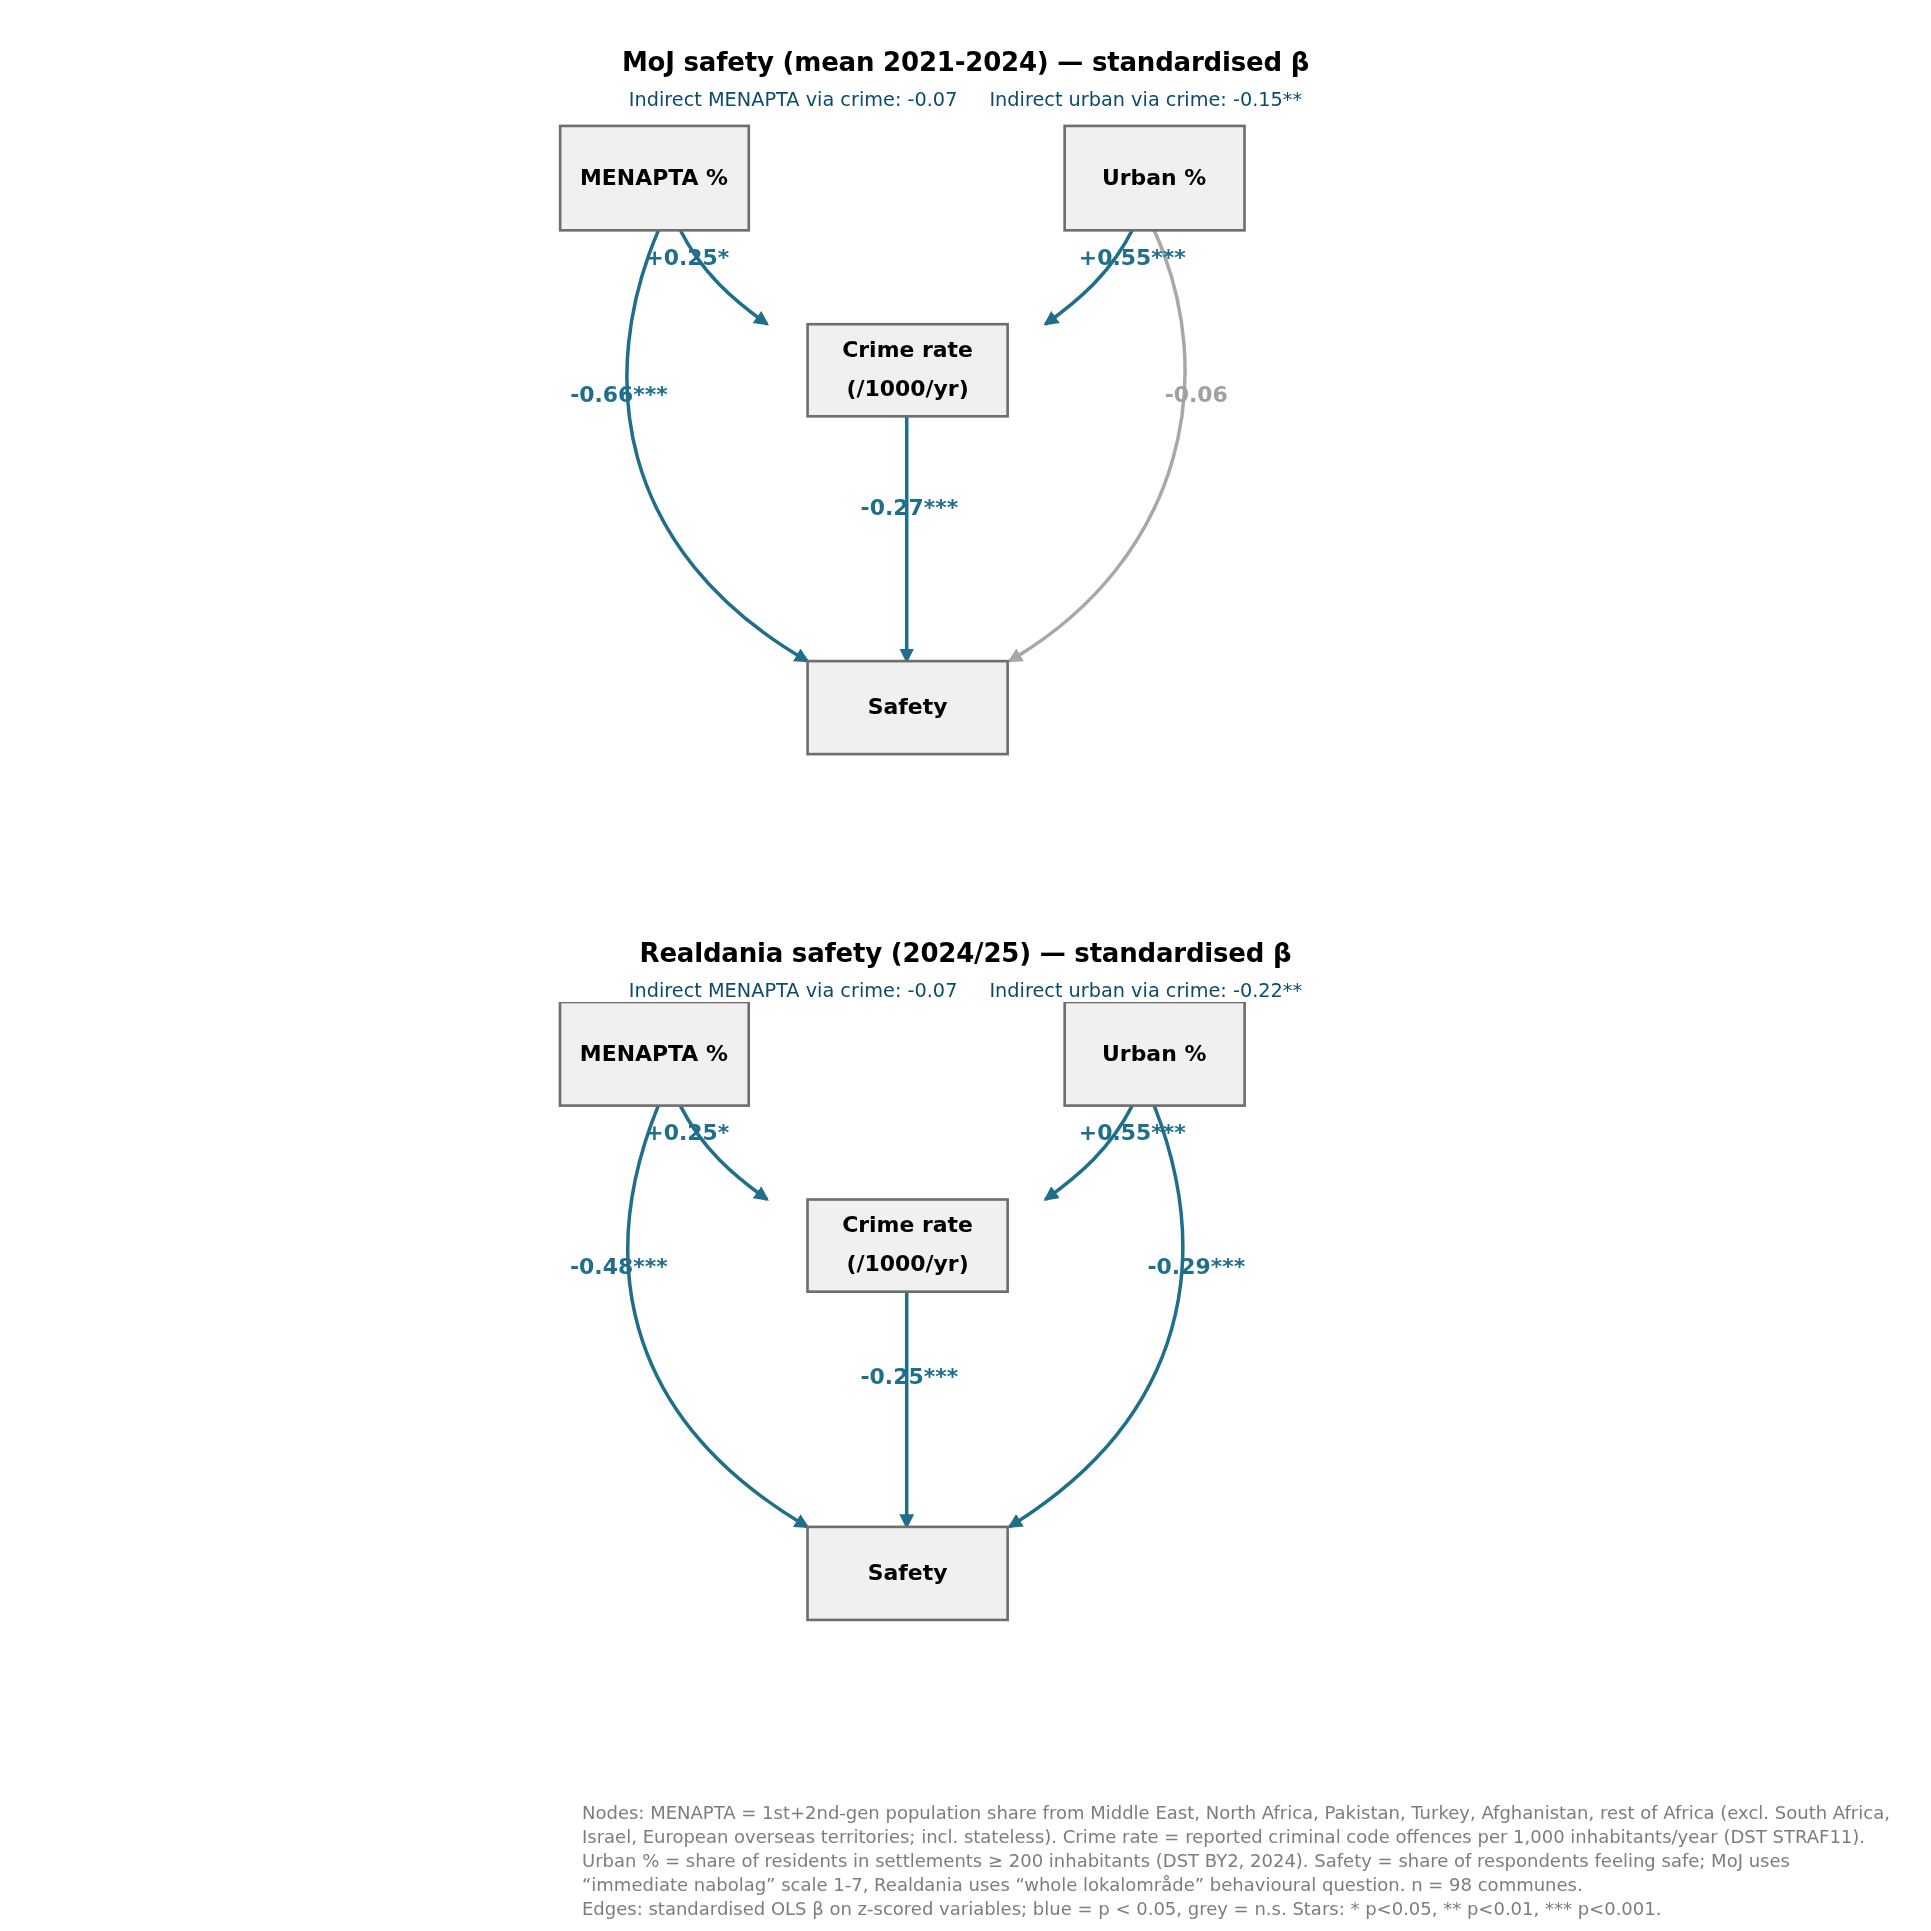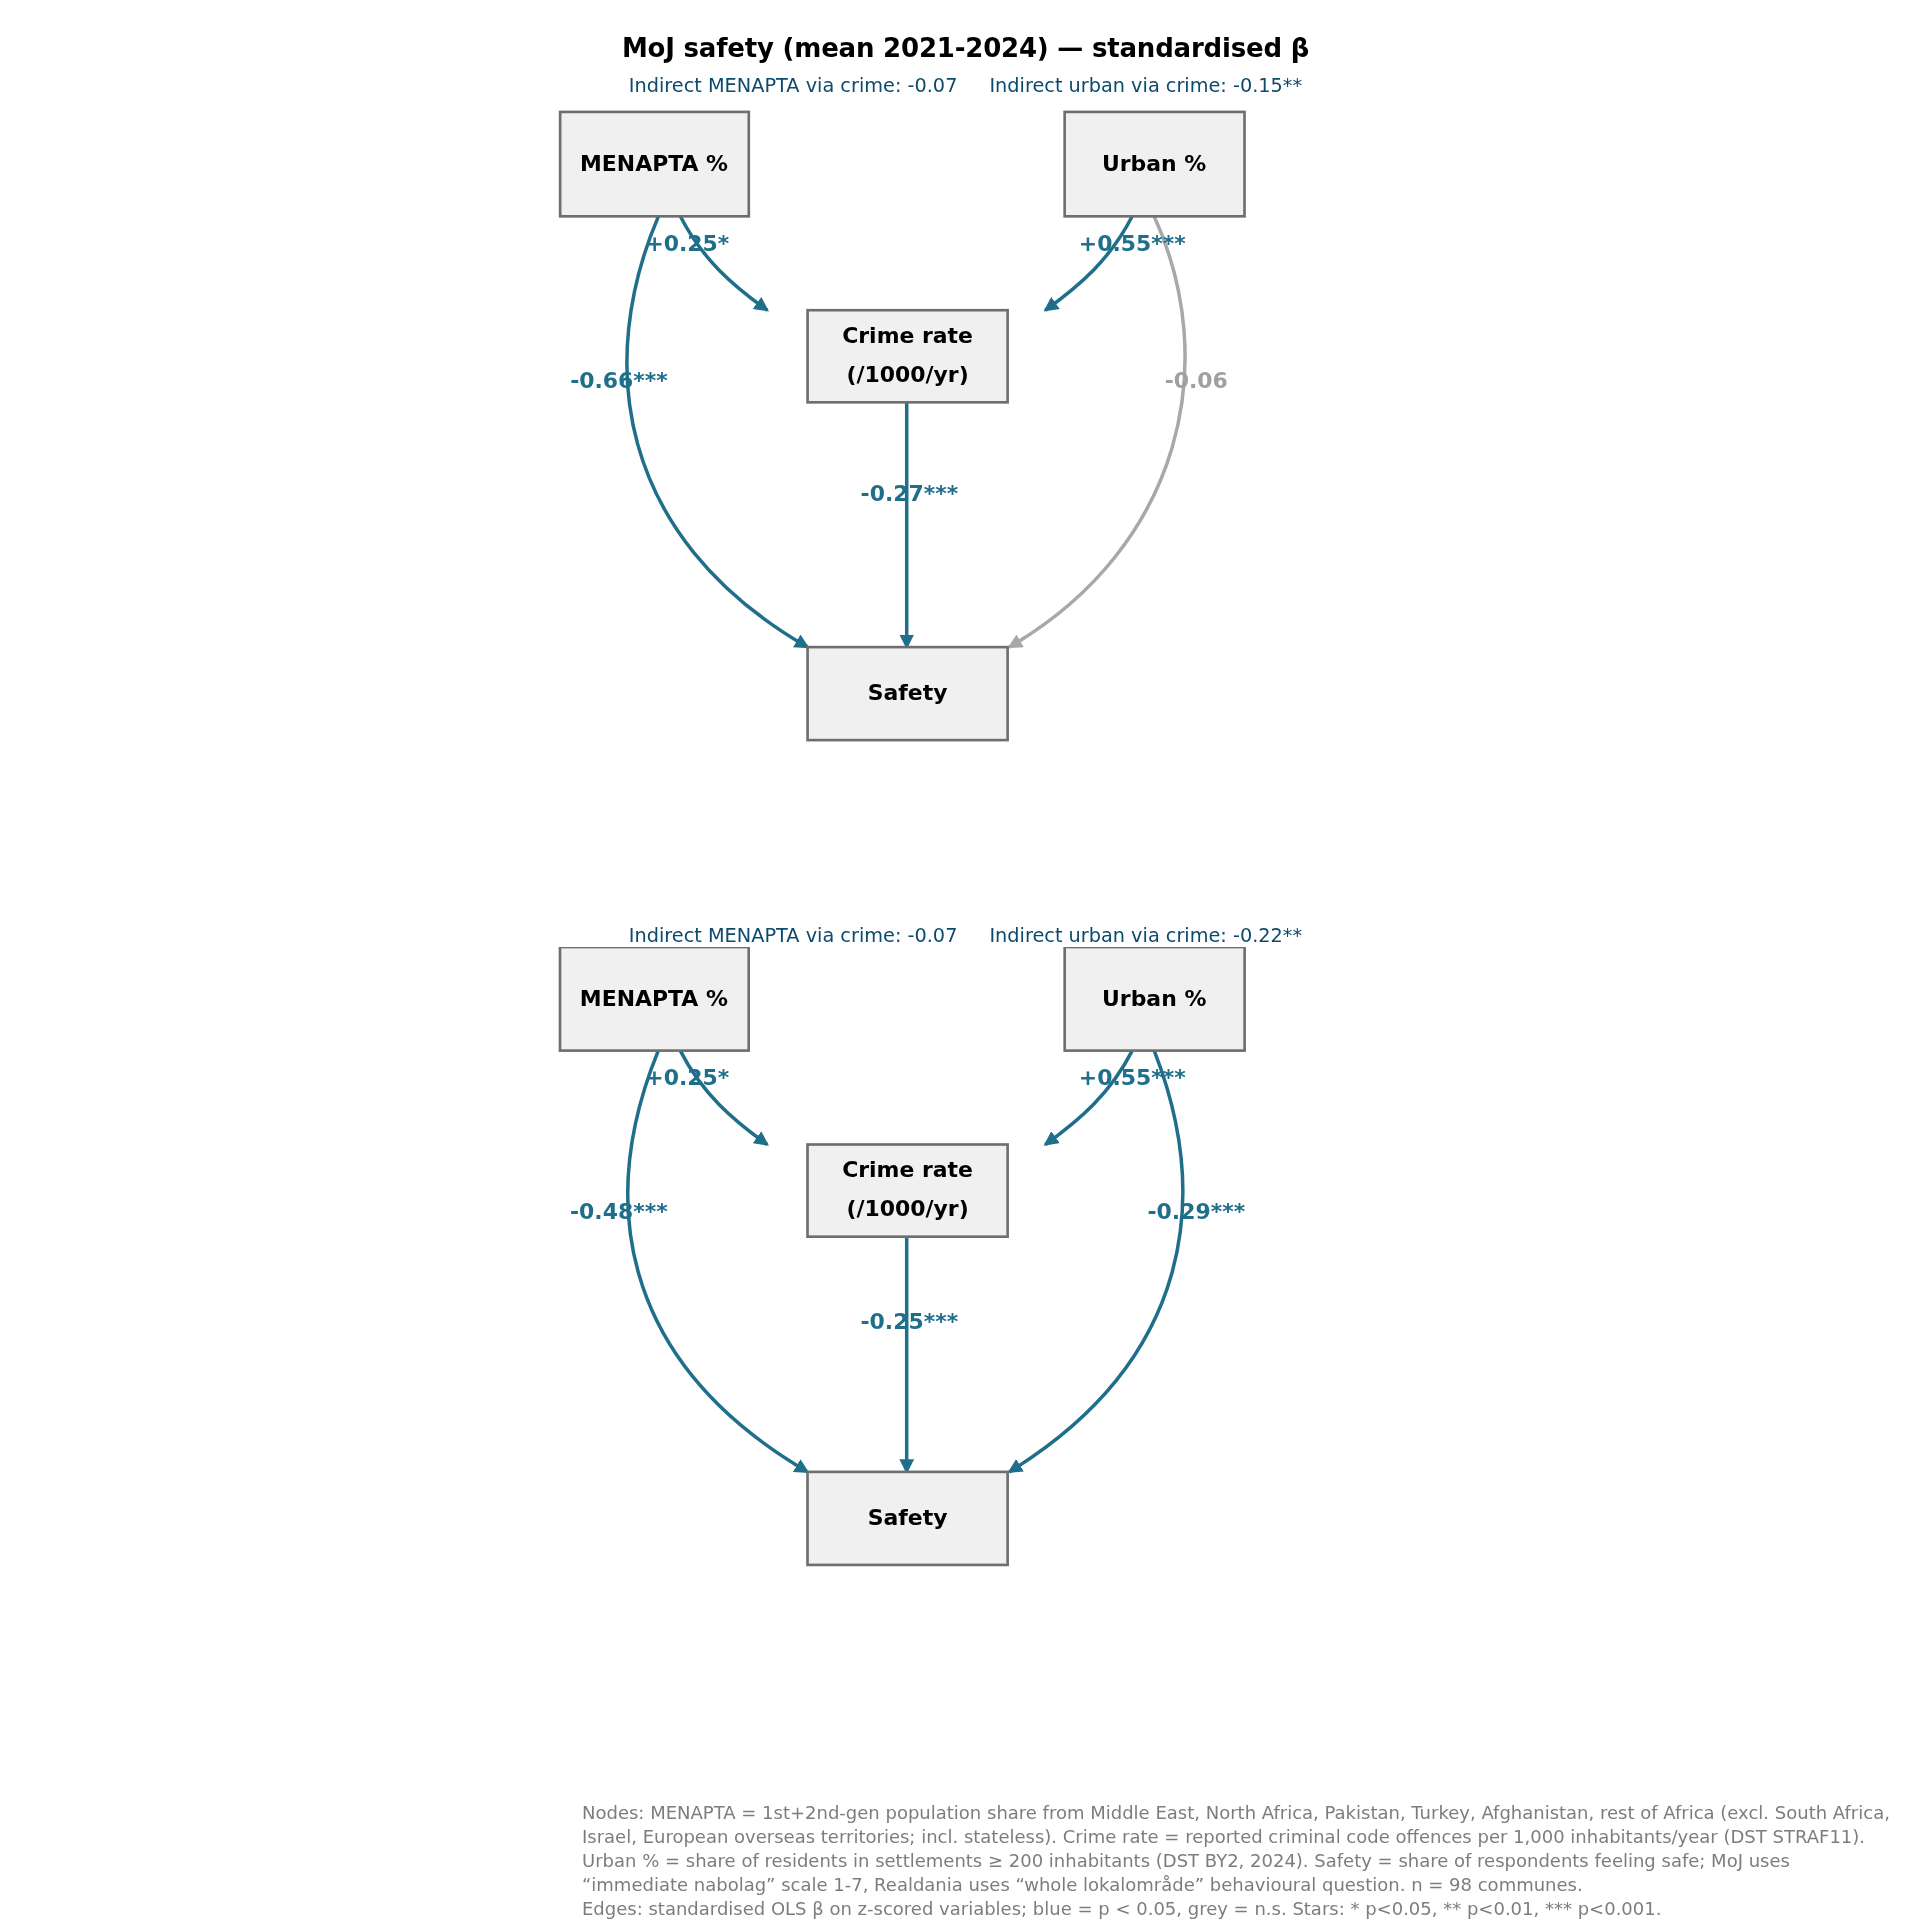--- a/index.html
+++ b/index.html
@@ -22,21 +22,21 @@
   #panel-moj { top: 0px; height: 895px; }
   #panel-realdania { top: 913px; height: 808px; }
 
   .panel-title {
     text-align: center;
     font-size: 26px;
     font-weight: bold;
     color: #000000;
     letter-spacing: -0.2px;
     margin: 0;
-    padding-top: 33px;
+    padding-top: 47px;
   }
   #panel-realdania .panel-title { padding-top: 24.6px; }
 
   .panel-subtitle {
     text-align: center;
     font-size: 19.3px;
     color: #0c4a6e;
     margin: 0;
     padding-top: 11.4px;
     white-space: pre;
@@ -159,20 +159,21 @@
       <g>
         <rect class="node-rect" x="470" y="627" width="228" height="106"></rect>
         <text class="node-label" x="584" y="681">Safety</text>
       </g>
     </svg>
   </div>
 </div>
 
 <div class="panel" id="panel-realdania">
 
+  <div class="panel-title">Realdania safety (2024/25) — standardised β</div>
 
   <div class="panel-subtitle"><span>Indirect MENAPTA via crime: -0.07</span><span class="sub-gap"></span><span>Indirect urban via crime: -0.22**</span></div>
 
   <div class="diagram-wrap">
     <svg class="diagram" width="1141" height="632" viewBox="0 0 1300 720">
       <defs>
         <marker id="arrow-sig-2" viewBox="0 0 10 10" refX="8.5" refY="5" markerWidth="4.2" markerHeight="4.2" orient="auto-start-reverse">
           <path d="M 0 0 L 10 5 L 0 10 z" fill="#1f6f8b"></path>
         </marker>
       </defs>

